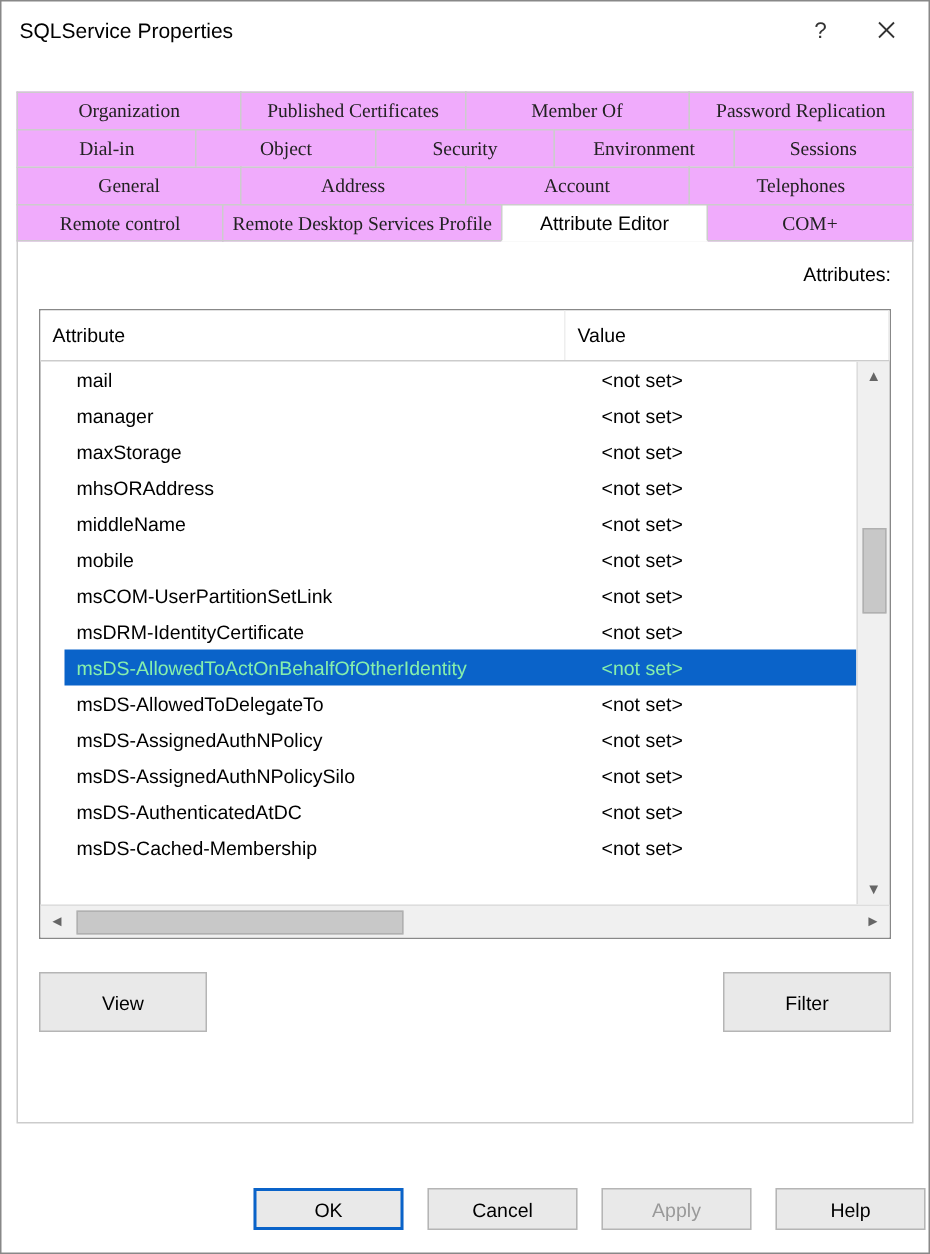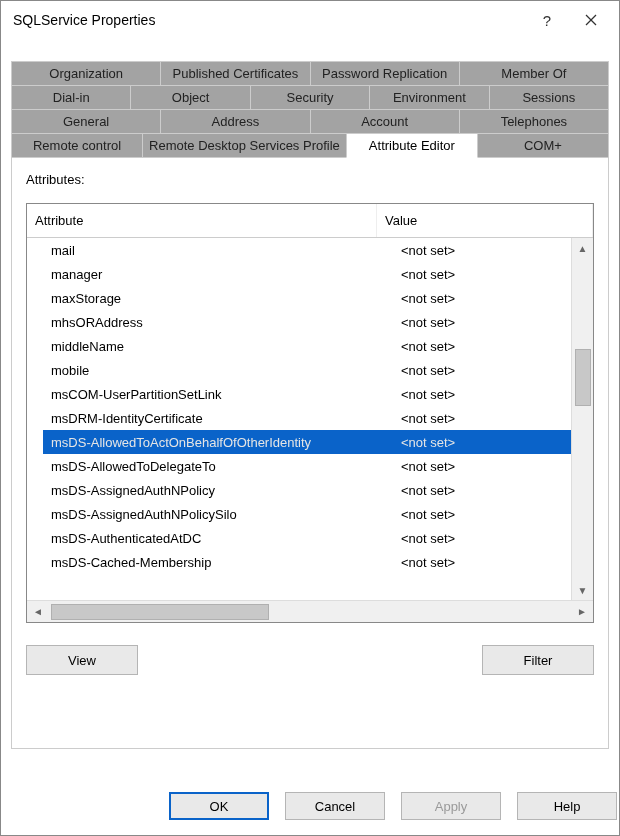--- a/index.html
+++ b/index.html
@@ -60,39 +60,40 @@
     text-align: center;
     padding: 4px 6px;
     border: 1px solid #ccc;
     border-bottom: none;
     background: #fff;
     font-size: 13px;
     white-space: nowrap;
     margin-left: -1px;
   }
   .tabrow .tab:first-child { margin-left: 0; }
-  .tab.inactive { background: #a3a3a3; color: #222; }
+  .tab.inactive { background: #f0abfc; color: #222; font-family: Liberation Serif, serif; }
   .tab.active {
     border-bottom: 1px solid #fff;
     position: relative;
     z-index: 2;
     background: #fff;
   }
   .tabpage {
     border: 1px solid #ccc;
     border-top: 1px solid #ccc;
     margin-top: -1px;
     flex: 1;
     padding: 14px 14px 14px 14px;
     display: flex;
     flex-direction: column;
   }
   .label-attributes {
     font-size: 13px;
     margin-bottom: 4px;
+    text-align: right;
   }
   .listwrap {
     border: 1px solid #888;
     height: 420px;
     display: flex;
     flex-direction: column;
     position: relative;
     margin-top: 12px;
   }
   .listheader {
@@ -125,21 +126,21 @@
     display: flex;
     height: 24px;
     align-items: center;
     font-size: 13px;
   }
   .row .cell { padding: 0 8px; overflow: hidden; white-space: nowrap; }
   .row .cA { width: 350px; }
   .row .cB { flex: 1; }
   .row.selected {
     background: #0a63c9;
-    color: #e5e5e5;
+    color: #86efac;
     justify-content: flex-end;
   }
   .row.selected .cA, .row.selected .cB {
     border-top: 1px dotted rgba(255,255,255,0.0);
   }
   .vscroll {
     position: absolute;
     right: 0; top: 0; bottom: 0;
     width: 22px;
     background: #f0f0f0;
@@ -194,21 +195,21 @@
     background: #c8c8c8;
     border: 1px solid #b0b0b0;
   }
   .viewfilter {
     margin-top: 22px;
     display: flex;
     justify-content: space-between;
   }
   .btn {
     min-width: 100px;
-    height: 30px;
+    height: 40px;
     background: #e9e9e9;
     border: 1px solid #b5b5b5;
     font-size: 13px;
     font-family: inherit;
     cursor: default;
   }
   .btn.wide { min-width: 112px; }
   .dlg-buttons {
     height: 58px;
     display: flex;
@@ -237,22 +238,22 @@
         </svg>
     </div>
   </div>
 
   <div class="content">
 
     <div class="tabstrip">
       <div class="tabrow" id="tabrow0">
           <div class="tab inactive">Organization</div>
           <div class="tab inactive">Published Certificates</div>
+          <div class="tab inactive">Member Of</div>
           <div class="tab inactive">Password Replication</div>
-          <div class="tab inactive">Member Of</div>
         </div>
       <div class="tabrow" id="tabrow1">
           <div class="tab inactive">Dial-in</div>
           <div class="tab inactive">Object</div>
           <div class="tab inactive">Security</div>
           <div class="tab inactive">Environment</div>
           <div class="tab inactive">Sessions</div>
         </div>
       <div class="tabrow" id="tabrow2">
           <div class="tab inactive">General</div>

